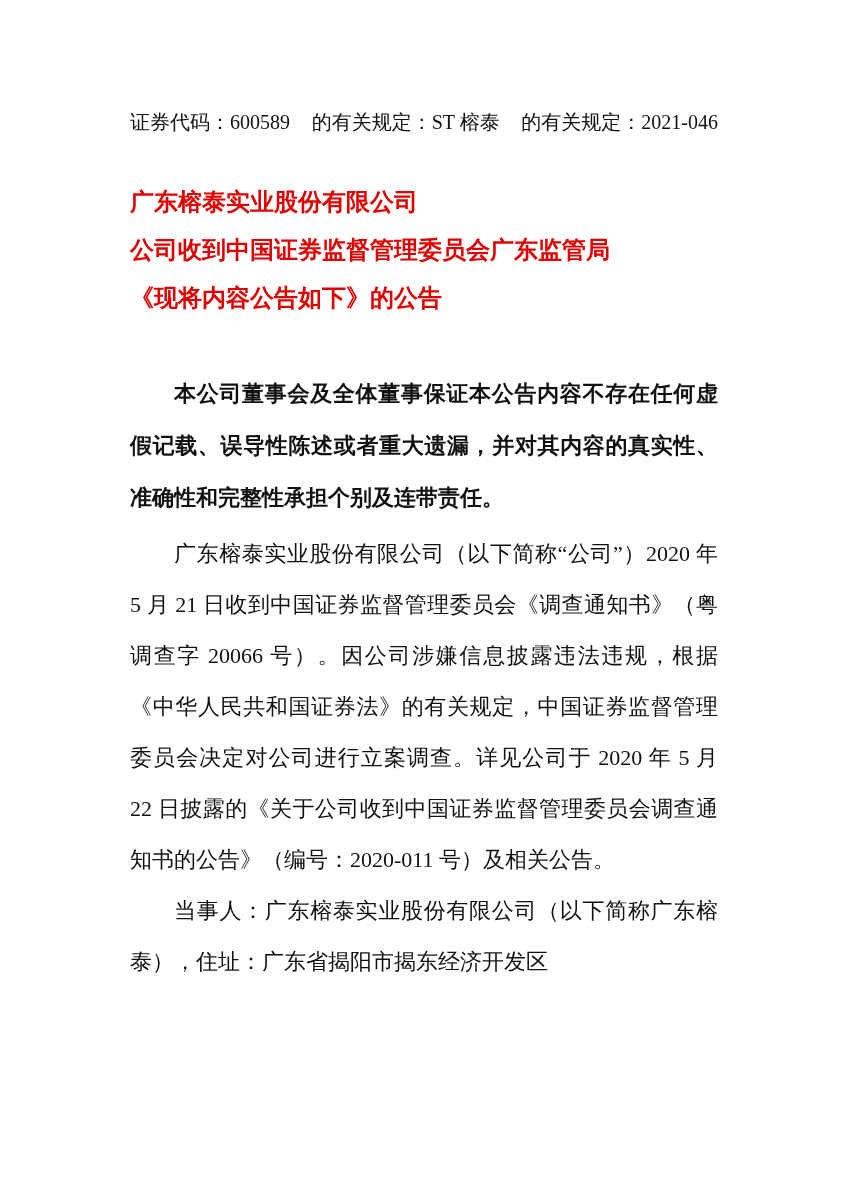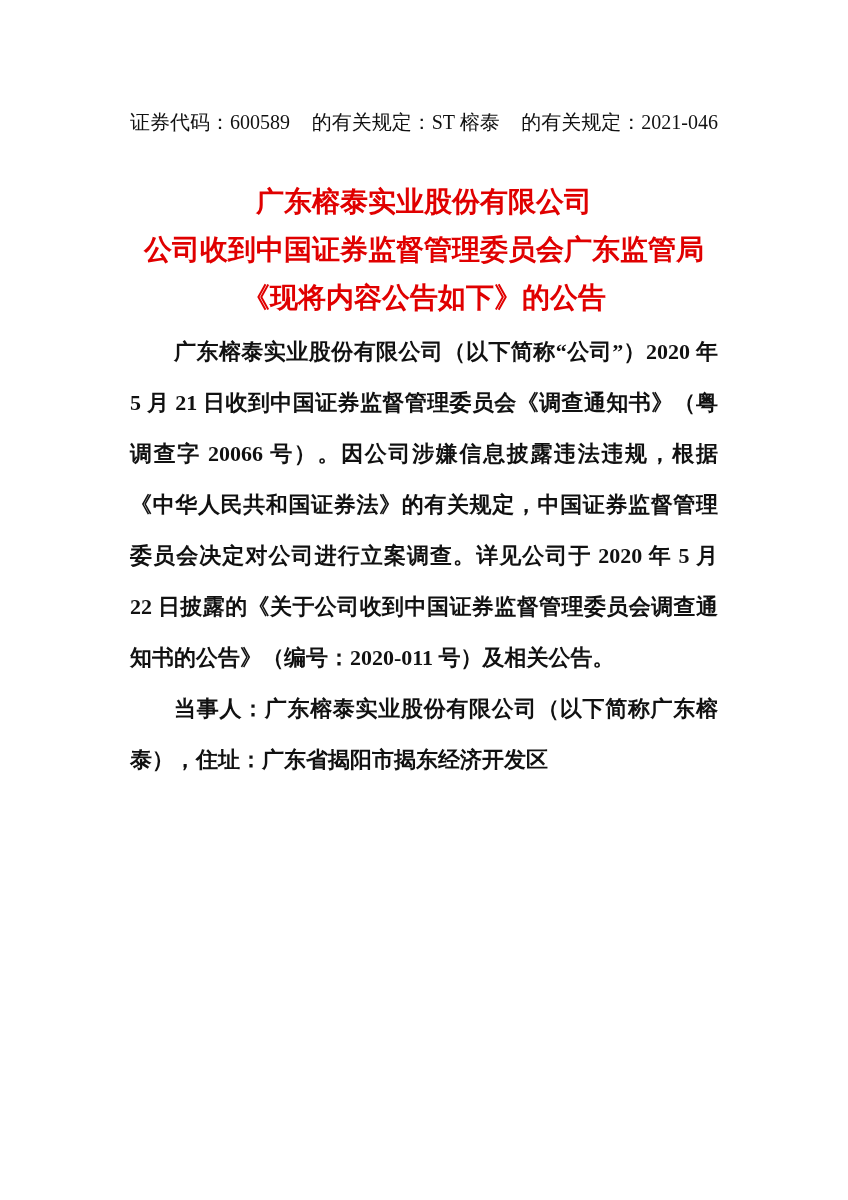--- a/index.html
+++ b/index.html
@@ -23,44 +23,42 @@
   .header-row {
     display: flex;
     justify-content: space-between;
     font-size: 20px;
     line-height: 28px;
     white-space: nowrap;
   }
   .header-item { display: inline-block; }
   .title-block {
     margin-top: 42px;
-    text-align: center;
     font-weight: bold;
-    font-size: 28px;
+    font-size: 24px;
     line-height: 48px;
     color: #e00000;
   }
   .title-line { display: block; }
   .disclaimer {
     margin-top: 46px;
     font-weight: bold;
     font-size: 22px;
     line-height: 52px;
     text-align: justify;
     text-indent: 2em;
     margin-bottom: 0;
   }
   .body-block { margin-top: 4px; }
   .para {
     margin: 0;
     font-size: 22px;
     line-height: 51px;
     text-align: justify;
     text-indent: 2em;
-    font-weight: bold;
   }
 </style>
 </head>
 <body>
 
 <div class="doc">
 
   <div class="header-row">
     <span class="header-item">
       <span>证券代码：</span><span>600589</span>
@@ -72,19 +70,20 @@
       <span>的有关规定：</span><span>2021-046</span>
     </span>
   </div>
 
   <div class="title-block" style="color: rgb(224, 0, 0);">
     <span class="title-line">广东榕泰实业股份有限公司</span>
     <span class="title-line">公司收到中国证券监督管理委员会广东监管局</span>
     <span class="title-line">《现将内容公告如下》的公告</span>
   </div>
 
+  <p class="disclaimer">本公司董事会及全体董事保证本公告内容不存在任何虚假记载、误导性陈述或者重大遗漏，并对其内容的真实性、准确性和完整性承担个别及连带责任。</p>
 
   <div class="body-block">
     <p class="para">广东榕泰实业股份有限公司（以下简称“公司”）2020 年 5 月 21 日收到中国证券监督管理委员会《调查通知书》（粤调查字 20066 号）。因公司涉嫌信息披露违法违规，根据《中华人民共和国证券法》的有关规定，中国证券监督管理委员会决定对公司进行立案调查。详见公司于 2020 年 5 月 22 日披露的《关于公司收到中国证券监督管理委员会调查通知书的公告》（编号：2020-011 号）及相关公告。</p>
     <p class="para">当事人：广东榕泰实业股份有限公司（以下简称广东榕泰），住址：广东省揭阳市揭东经济开发区</p>
   </div>
 
 </div>
 
 </body></html>

